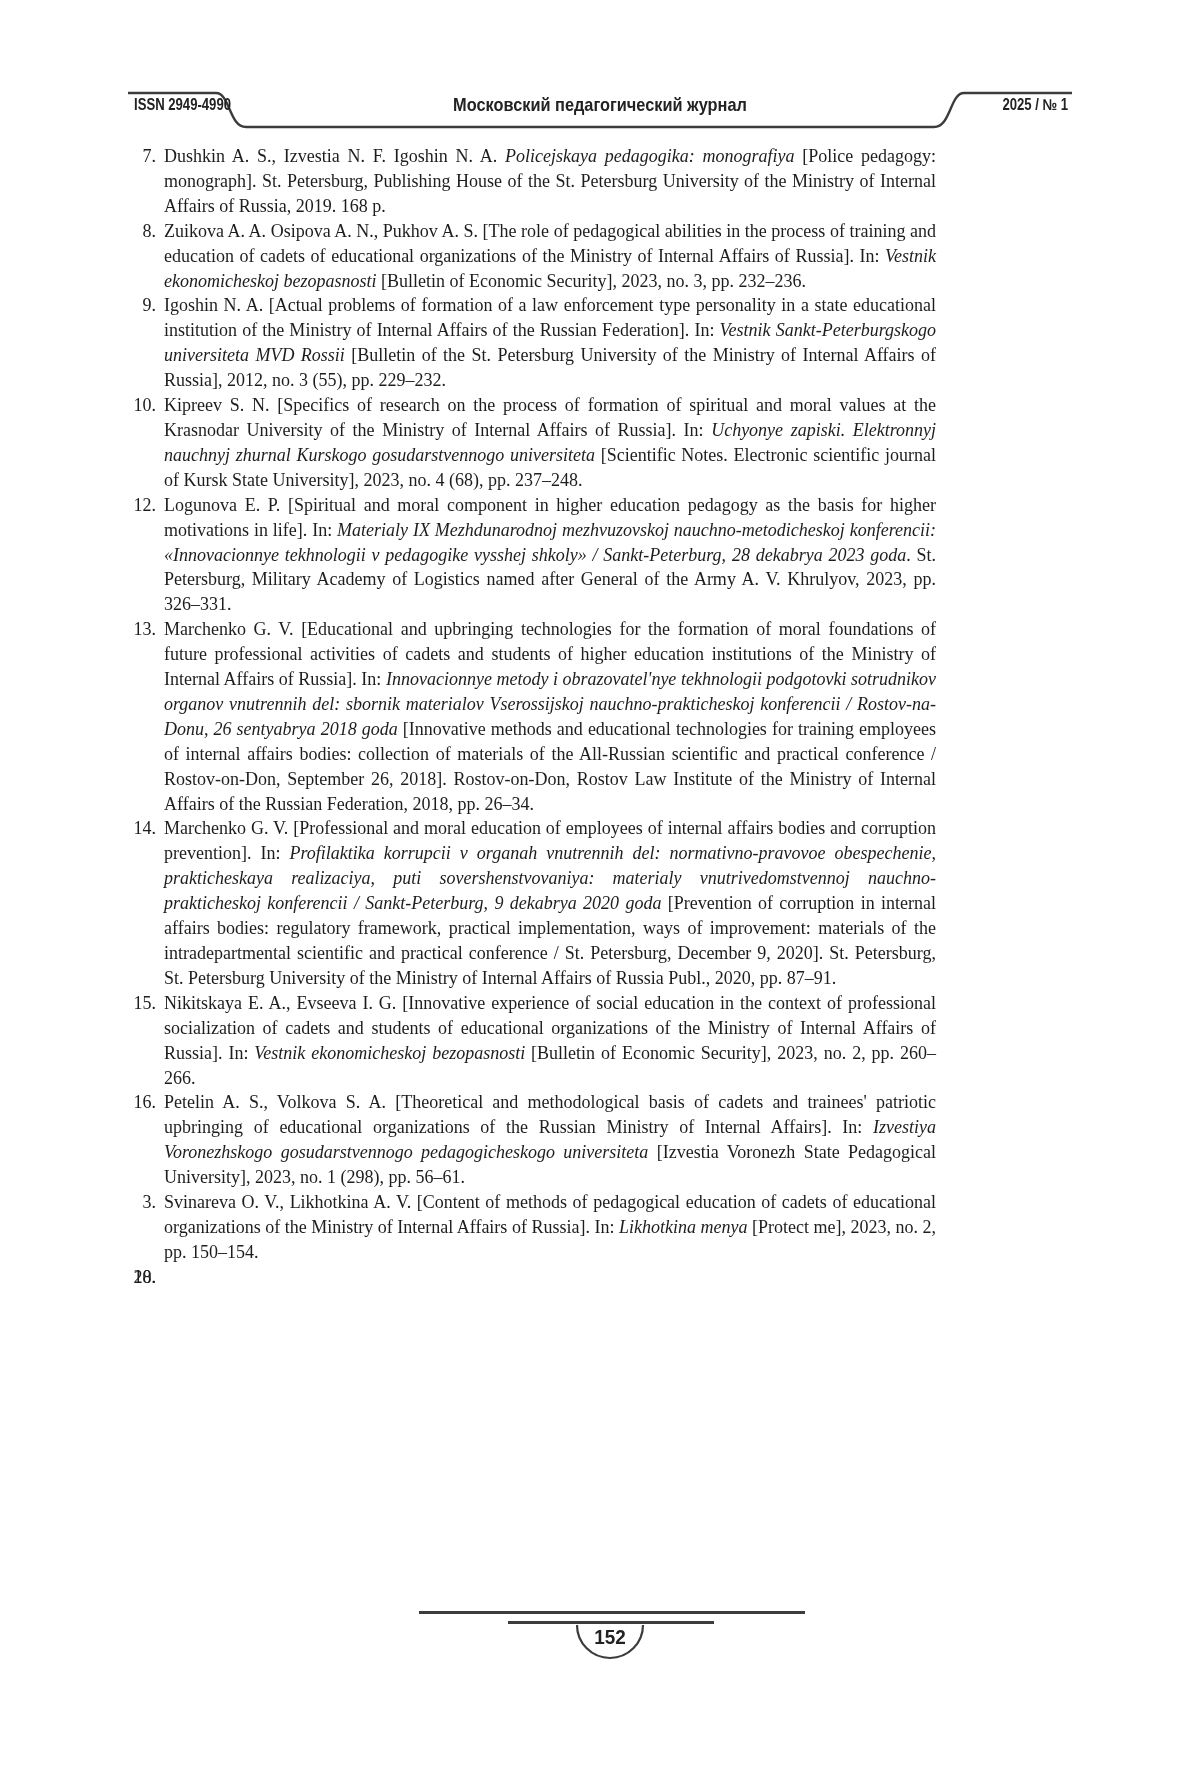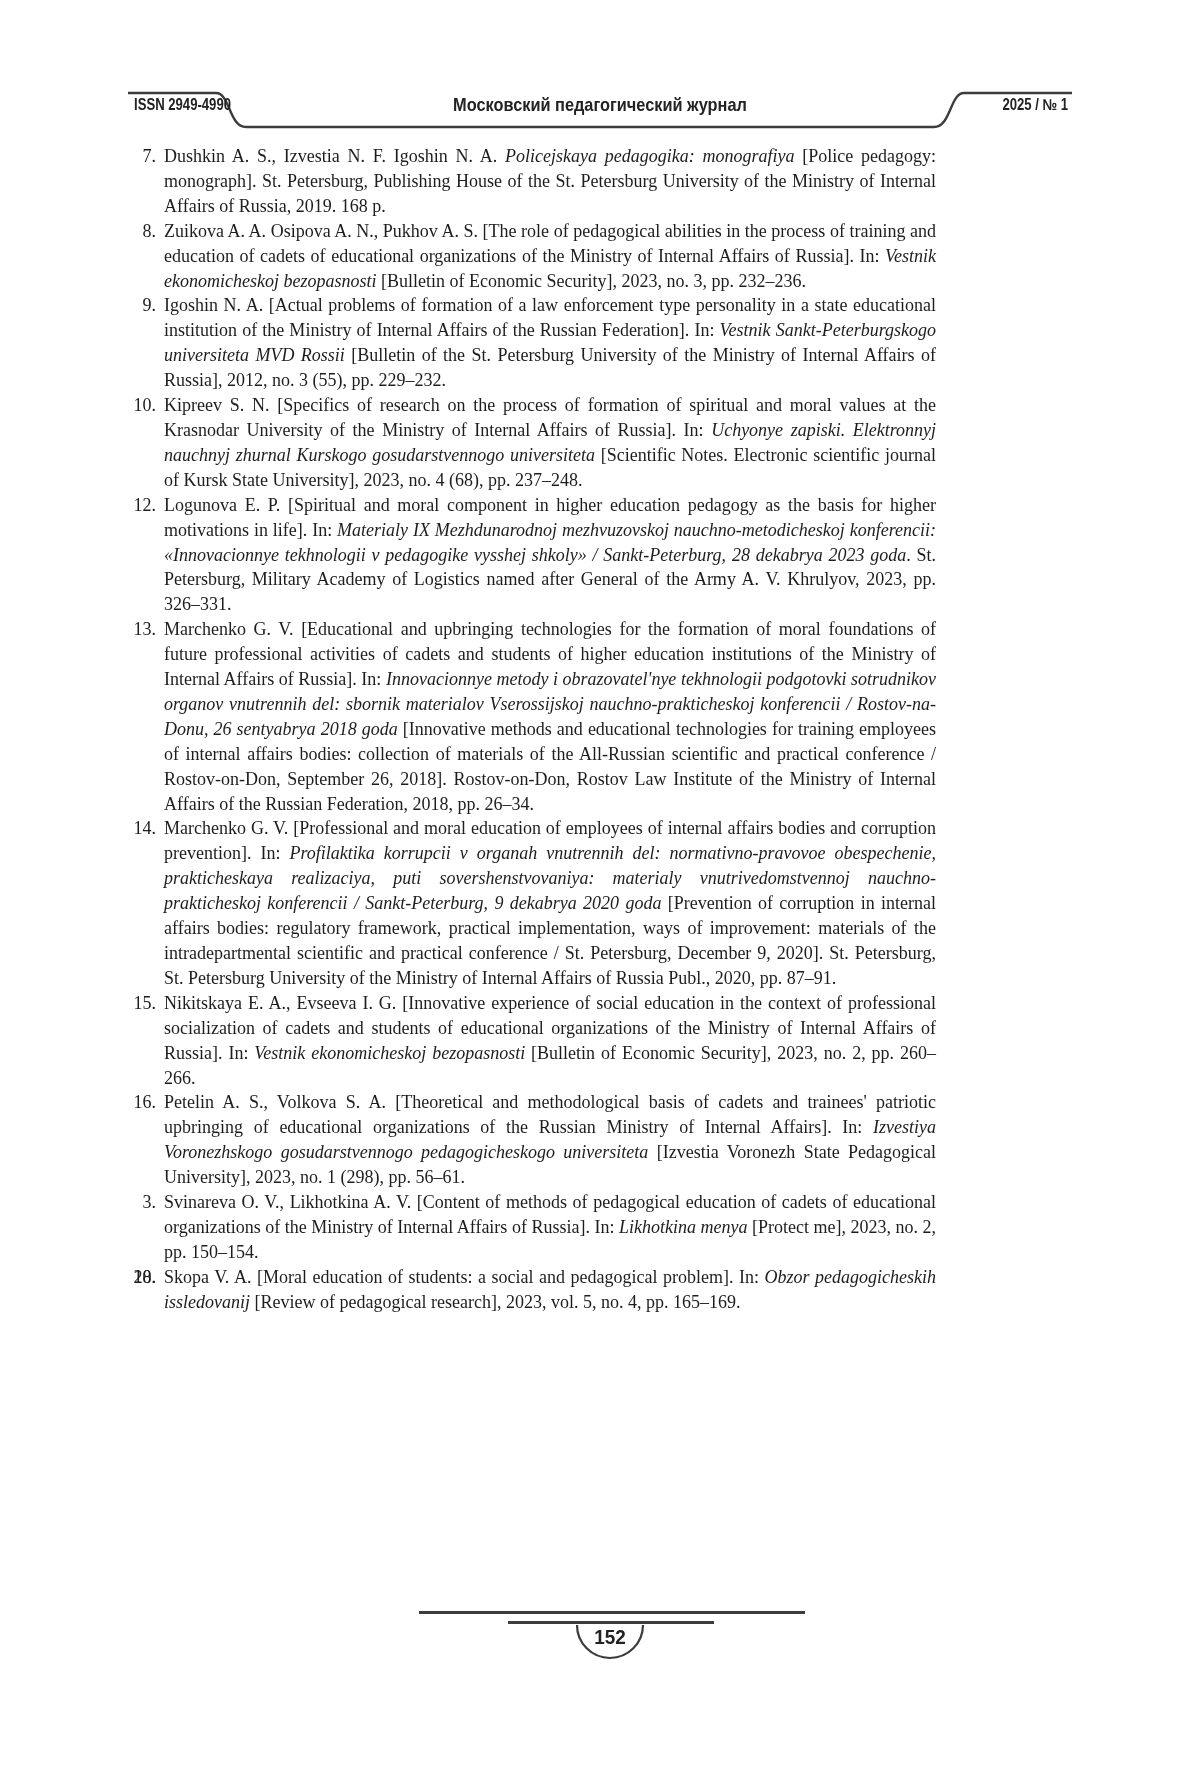--- a/index.html
+++ b/index.html
@@ -76,21 +76,21 @@
     <li class="ref"><span class="num">8.</span><span><span>Zuikova A. A. Osipova A. N., Pukhov A. S. [The role of pedagogical abilities in the process of training and education of cadets of educational organizations of the Ministry of Internal Affairs of Russia]. In: </span><em>Vestnik ekonomicheskoj bezopasnosti</em><span> [Bulletin of Economic Security], 2023, no. 3, pp. 232–236.</span></span></li>
     <li class="ref"><span class="num">9.</span><span><span>Igoshin N. A. [Actual problems of formation of a law enforcement type personality in a state educational institution of the Ministry of Internal Affairs of the Russian Federation]. In: </span><em>Vestnik Sankt-Peterburgskogo universiteta MVD Rossii</em><span> [Bulletin of the St. Petersburg University of the Ministry of Internal Affairs of Russia], 2012, no. 3 (55), pp. 229–232.</span></span></li>
     <li class="ref"><span class="num">10.</span><span><span>Kipreev S. N. [Specifics of research on the process of formation of spiritual and moral values at the Krasnodar University of the Ministry of Internal Affairs of Russia]. In: </span><em>Uchyonye zapiski. Elektronnyj nauchnyj zhurnal Kurskogo gosudarstvennogo universiteta</em><span> [Scientific Notes. Electronic scientific journal of Kursk State University], 2023, no. 4 (68), pp. 237–248.</span></span></li>
     <li class="ref"><span class="num">12.</span><span><span>Logunova E. P. [Spiritual and moral component in higher education pedagogy as the basis for higher motivations in life]. In: </span><em>Materialy IX Mezhdunarodnoj mezhvuzovskoj nauchno-metodicheskoj konferencii: «Innovacionnye tekhnologii v pedagogike vysshej shkoly» / Sankt-Peterburg, 28 dekabrya 2023 goda</em><span>. St. Petersburg, Military Academy of Logistics named after General of the Army A. V. Khrulyov, 2023, pp. 326–331.</span></span></li>
     <li class="ref"><span class="num">13.</span><span><span>Marchenko G. V. [Educational and upbringing technologies for the formation of moral foundations of future professional activities of cadets and students of higher education institutions of the Ministry of Internal Affairs of Russia]. In: </span><em>Innovacionnye metody i obrazovatel'nye tekhnologii podgotovki sotrudnikov organov vnutrennih del: sbornik materialov Vserossijskoj nauchno-prakticheskoj konferencii / Rostov-na-Donu, 26 sentyabrya 2018 goda</em><span> [Innovative methods and educational technologies for training employees of internal affairs bodies: collection of materials of the All-Russian scientific and practical conference / Rostov-on-Don, September 26, 2018]. Rostov-on-Don, Rostov Law Institute of the Ministry of Internal Affairs of the Russian Federation, 2018, pp. 26–34.</span></span></li>
     <li class="ref"><span class="num">14.</span><span><span>Marchenko G. V. [Professional and moral education of employees of internal affairs bodies and corruption prevention]. In: </span><em>Profilaktika korrupcii v organah vnutrennih del: normativno-pravovoe obespechenie, prakticheskaya realizaciya, puti sovershenstvovaniya: materialy vnutrivedomstvennoj nauchno-prakticheskoj konferencii / Sankt-Peterburg, 9 dekabrya 2020 goda</em><span> [Prevention of corruption in internal affairs bodies: regulatory framework, practical implementation, ways of improvement: materials of the intradepartmental scientific and practical conference / St. Petersburg, December 9, 2020]. St. Petersburg, St. Petersburg University of the Ministry of Internal Affairs of Russia Publ., 2020, pp. 87–91.</span></span></li>
     <li class="ref"><span class="num">15.</span><span><span>Nikitskaya E. A., Evseeva I. G. [Innovative experience of social education in the context of professional socialization of cadets and students of educational organizations of the Ministry of Internal Affairs of Russia]. In: </span><em>Vestnik ekonomicheskoj bezopasnosti</em><span> [Bulletin of Economic Security], 2023, no. 2, pp. 260–266.</span></span></li>
     <li class="ref"><span class="num">16.</span><span><span>Petelin A. S., Volkova S. A. [Theoretical and methodological basis of cadets and trainees' patriotic upbringing of educational organizations of the Russian Ministry of Internal Affairs]. In: </span><em>Izvestiya Voronezhskogo gosudarstvennogo pedagogicheskogo universiteta</em><span> [Izvestia Voronezh State Pedagogical University], 2023, no. 1 (298), pp. 56–61.</span></span></li>
     <li class="ref"><span class="num">3.</span><span><span>Svinareva O. V., Likhotkina A. V. [Content of methods of pedagogical education of cadets of educational organizations of the Ministry of Internal Affairs of Russia]. In: </span><em>Likhotkina menya</em><span> [Protect me], 2023, no. 2, pp. 150–154.</span></span></li>
     <li class="ref"><span class="num">20.</span></li>
-    <li class="ref"><span class="num">18.</span><span><span>Skopa V. A. [Moral education of students: a social and pedagogical problem]. In: </span><em>Obzor pedagogicheskih issledovanij</em><span> [Review of pedagogical research], 2023, vol. 5, no. 4, pp. 165–169.</span></span></li>
+    <li class="ref"><span class="num">18.</span></li>
   </ol>
 
 <div class="f-line1"></div>
 <div class="f-line2"></div>
 <div class="f-arc">
   <svg viewBox="0 0 70 42">
     <path d="M 2 2 A 33 33 0 0 0 68 2" fill="none" stroke="#3c3c3c" stroke-width="2.2"></path>
   </svg>
 </div>
 <div class="f-page">152</div>

